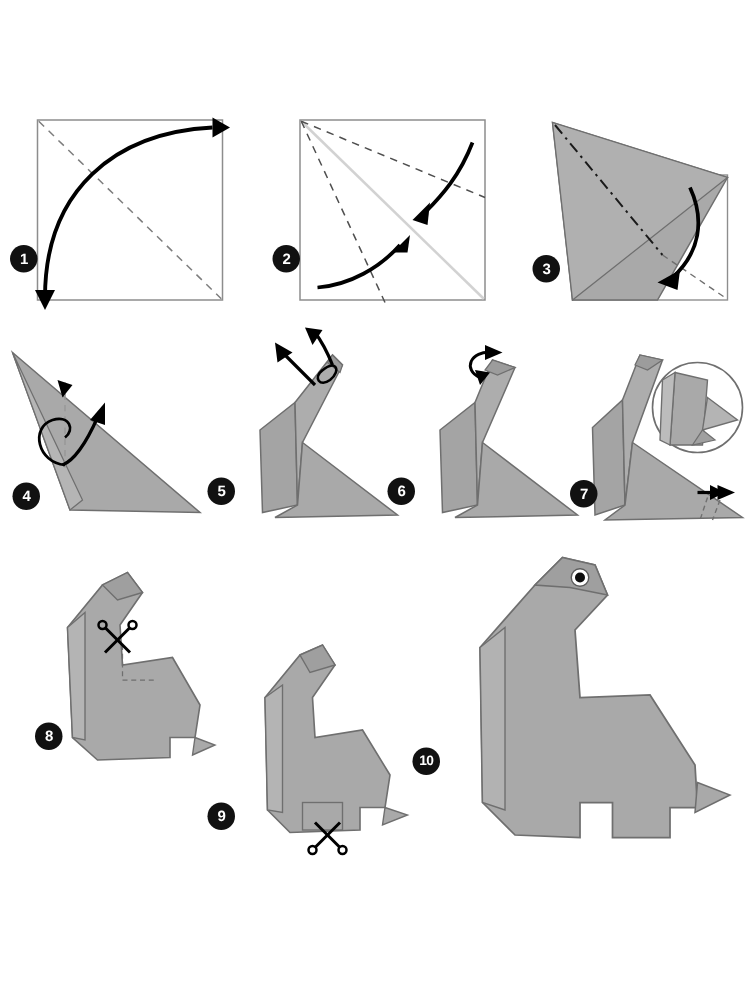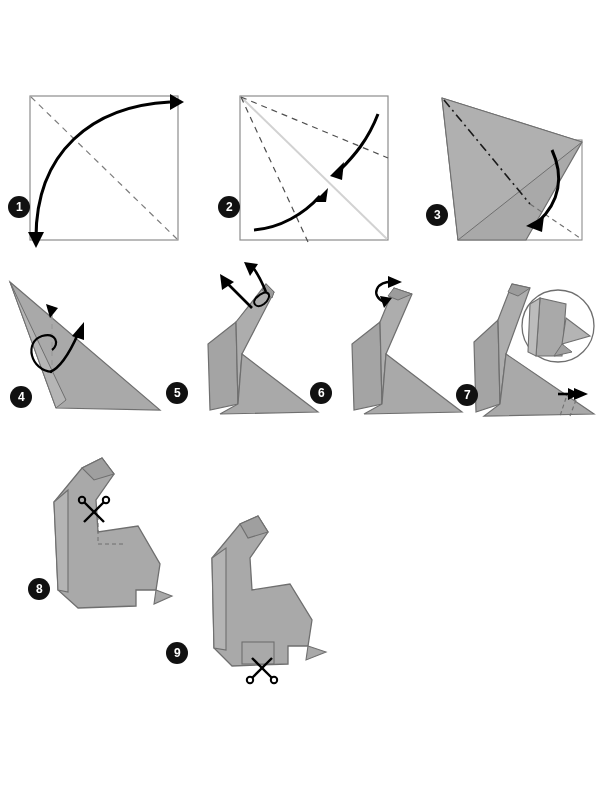--- a/index.html
+++ b/index.html
@@ -177,14 +177,27 @@
       <g>
         <line x1="66" y1="158" x2="86" y2="178" stroke="#000000" stroke-width="2.4"></line>
         <line x1="86" y1="158" x2="66" y2="178" stroke="#000000" stroke-width="2.4"></line>
         <circle cx="64" cy="180" r="3.2" fill="none" stroke="#000000" stroke-width="2"></circle>
         <circle cx="88" cy="180" r="3.2" fill="none" stroke="#000000" stroke-width="2"></circle>
       </g>
     </svg>
     <div class="badge" style="left:-20px; top:142px; position:absolute;">9</div>
   </div>
 
+  <div class="step" style="left:360px; top:430px;">
+    <svg width="230" height="250" viewBox="0 0 230 250">
+      <polygon points="52,238 26,212 24,88 68,38 90,16 116,22 126,46 100,74 104,128 160,126 196,182 198,216 176,216 176,240 130,240 130,212 104,212 104,240" fill="#a9a9a9" stroke="#6f6f6f" stroke-width="1.4"></polygon>
+      <polygon points="26,212 24,88 44,72 44,218" fill="#b2b2b2" stroke="#6f6f6f" stroke-width="1.1"></polygon>
+      <polygon points="68,38 90,16 116,22 126,46 96,40" fill="#9f9f9f" stroke="#6f6f6f" stroke-width="1.2"></polygon>
+      <polygon points="198,196 224,206 196,220" fill="#a9a9a9" stroke="#6f6f6f" stroke-width="1.2"></polygon>
+      <g>
+        <circle cx="104" cy="32" r="7" fill="#ffffff" stroke="#5a5a5a" stroke-width="1.1"></circle>
+        <circle cx="104" cy="32" r="4" fill="#0d0d0d"></circle>
+      </g>
+    </svg>
+    <div class="badge wide" style="left:-30px; top:168px; position:absolute;">10</div>
+  </div>
 
 </div>
 
 </body></html>

